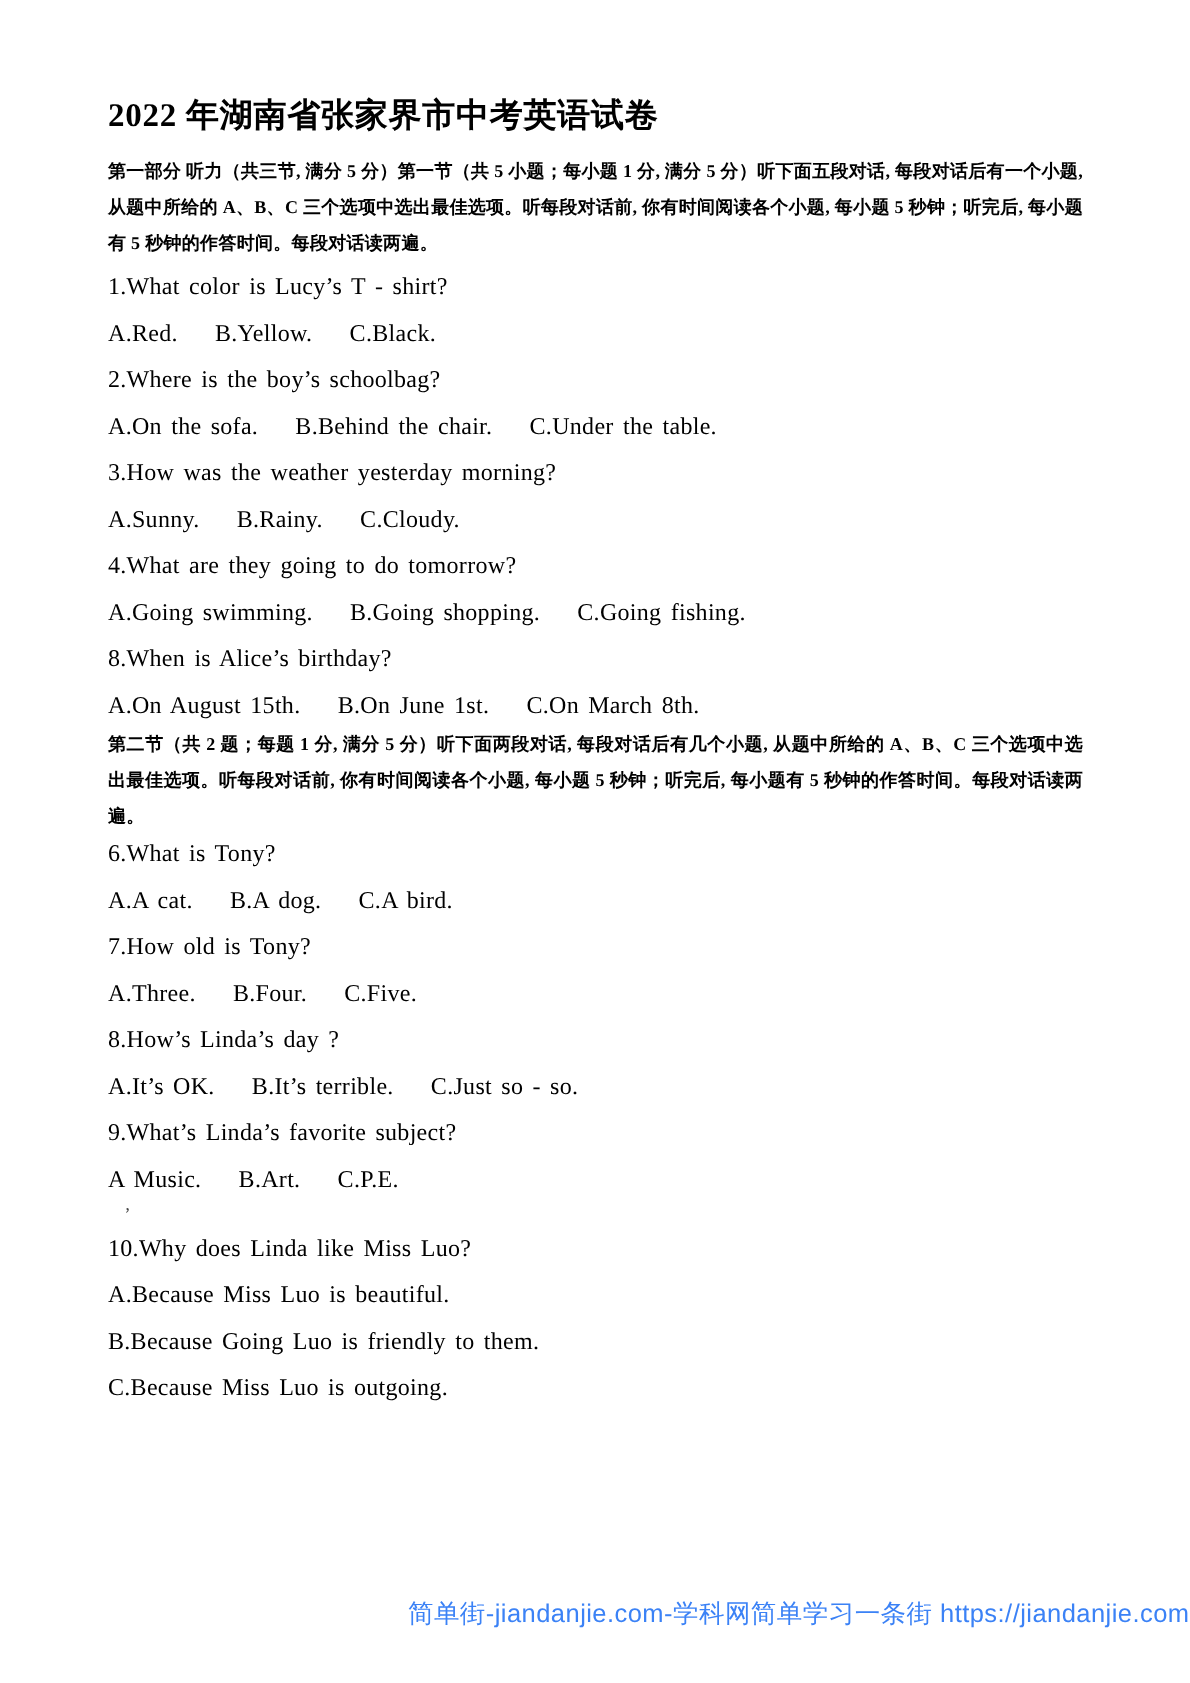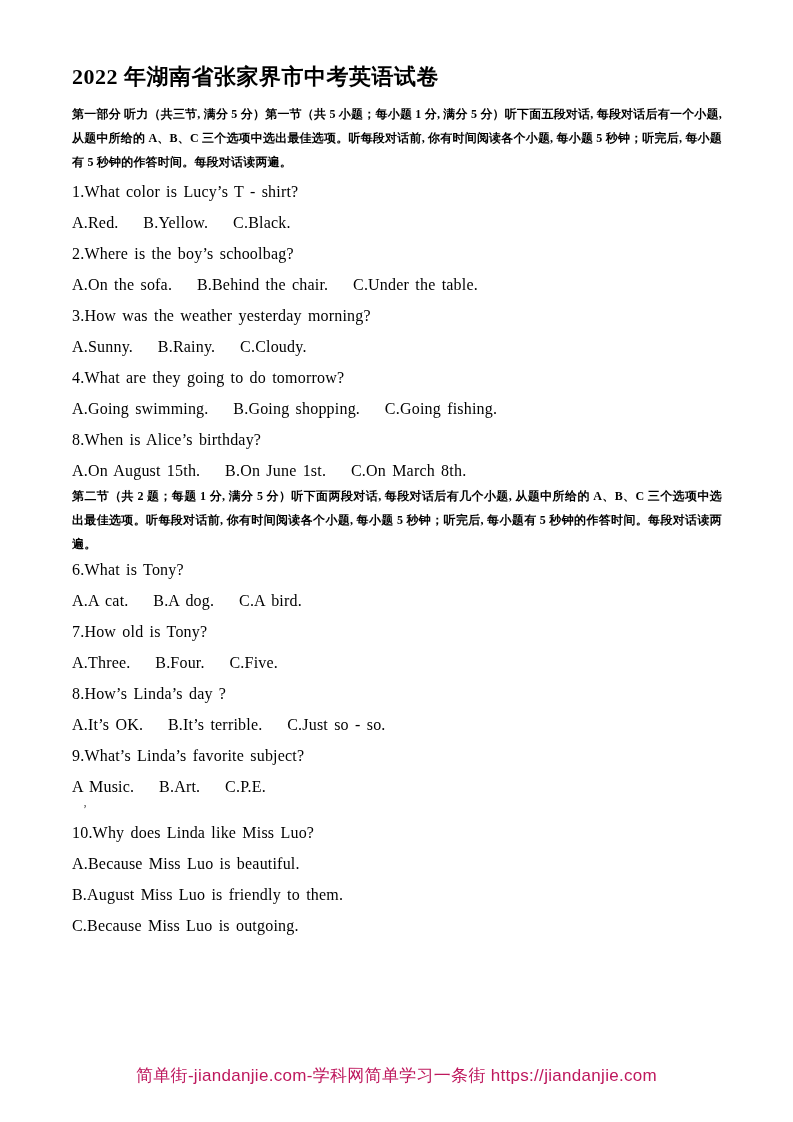--- a/index.html
+++ b/index.html
@@ -19,23 +19,23 @@
   }
   .cn-heading.second{margin-top:-2px;margin-bottom:-4px;}
   .qline{
     font-size:16px;height:31px;line-height:31px;white-space:pre-wrap;
     word-spacing:2px;letter-spacing:0.2px;
   }
   .qline.first{margin-top:2px;}
   .qline.gap-before{}
   .artifact-line{height:15px;line-height:15px;padding-left:11px;font-size:12px;color:#444;}
   .watermark{
-    position:absolute;left:0;top:1064px;width:793px;text-align:center;
+    position:absolute;left:0;top:1064px;width:793px;text-align:right;
     font-family:"Liberation Sans","DejaVu Sans",sans-serif;
-    font-size:17px;color:#be185d;letter-spacing:0.3px;
+    font-size:17px;color:#3b82f6;letter-spacing:0.3px;
   }
 </style>
 </head>
 <body>
 
 <div class="page">
   <div class="content">
 
     <h1 class="title">2022 年湖南省张家界市中考英语试卷</h1>
 
@@ -60,19 +60,19 @@
     <div class="qline">A.Three.    B.Four.    C.Five.</div>
     <div class="qline">8.How’s Linda’s day ?</div>
     <div class="qline">A.It’s OK.    B.It’s terrible.    C.Just so - so.</div>
     <div class="qline">9.What’s Linda’s favorite subject?</div>
     <div class="qline">A Music.    B.Art.    C.P.E.</div>
 
     <div class="artifact-line">’</div>
 
     <div class="qline gap-before">10.Why does Linda like Miss Luo?</div>
     <div class="qline">A.Because Miss Luo is beautiful.</div>
-    <div class="qline">B.August Miss Luo is friendly to them.</div>
+    <div class="qline">B.Because Going Luo is friendly to them.</div>
     <div class="qline">C.Because Miss Luo is outgoing.</div>
 
   </div>
 
   <div class="watermark">简单街-jiandanjie.com-学科网简单学习一条街 https://jiandanjie.com</div>
 </div>
 
 </body></html>

